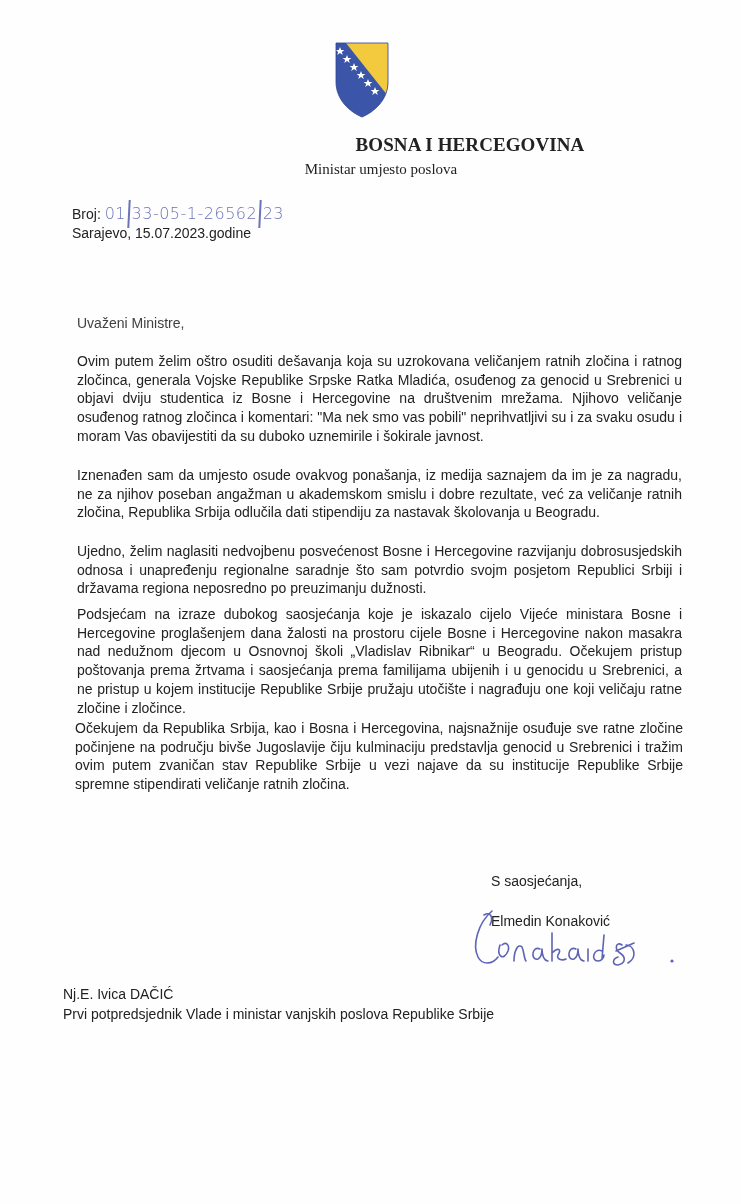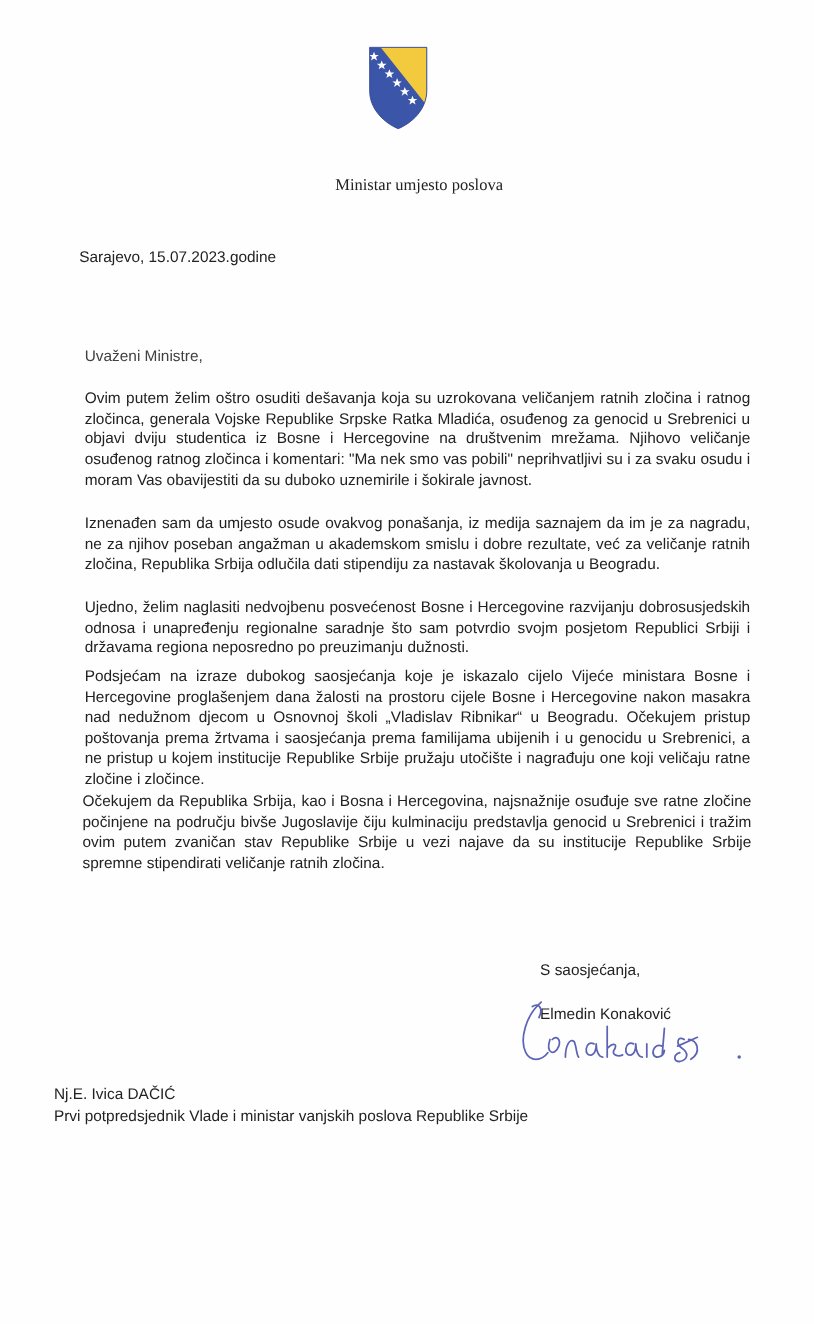--- a/index.html
+++ b/index.html
@@ -124,21 +124,21 @@
     }
     .signature {
       position: absolute;
       left: 470px;
       top: 905px;
       width: 220px;
       height: 70px;
     }
     .recipient {
       position: absolute;
-      left: 49px;
+      left: 63px;
       top: 984px;
       font-size: 14px;
       line-height: 20px;
       color: #222;
     }
     .recipient .line { display: block; }
     .recipient .line.l2 { margin-left: 0; text-align: center; }
     .recipient .line.l3 { margin-left: -2px; }
   </style>
 </head>
@@ -160,22 +160,31 @@
         <polygon points="5,5 6.2,8 9.4,8 6.8,9.9 7.8,13 5,11.1 2.2,13 3.2,9.9 0.6,8 3.8,8" transform="translate(8,8)"></polygon>
         <polygon points="5,5 6.2,8 9.4,8 6.8,9.9 7.8,13 5,11.1 2.2,13 3.2,9.9 0.6,8 3.8,8" transform="translate(15,16)"></polygon>
         <polygon points="5,5 6.2,8 9.4,8 6.8,9.9 7.8,13 5,11.1 2.2,13 3.2,9.9 0.6,8 3.8,8" transform="translate(22,24)"></polygon>
         <polygon points="5,5 6.2,8 9.4,8 6.8,9.9 7.8,13 5,11.1 2.2,13 3.2,9.9 0.6,8 3.8,8" transform="translate(29,32)"></polygon>
         <polygon points="5,5 6.2,8 9.4,8 6.8,9.9 7.8,13 5,11.1 2.2,13 3.2,9.9 0.6,8 3.8,8" transform="translate(36,40)"></polygon>
       </g>
     </g>
     <path d="M2 1 L54 1 L54 40 C54 58 40 70 28 75 C16 70 2 58 2 40 Z" fill="none" stroke="#2f4590" stroke-width="0.8"></path>
   </svg>
 
+  <div class="org-title">
+    <span>BOSNA I HERCEGOVINA</span>
+  </div>
   <div class="org-sub">Ministar umjesto poslova</div>
 
+  <div class="ref">
+    <span class="label">Broj:</span>
+    <span class="hand">
+      <span>01</span><span class="bar"></span><span>33-05-1-26562</span><span class="bar"></span><span>23</span>
+    </span>
+  </div>
   <div class="date">Sarajevo, 15.07.2023.godine</div>
 
   <div class="salutation">Uvaženi Ministre,</div>
 
   <p class="para p1">Ovim putem želim oštro osuditi dešavanja koja su uzrokovana veličanjem ratnih zločina i ratnog zločinca, generala Vojske Republike Srpske Ratka Mladića, osuđenog za genocid u Srebrenici u objavi dviju studentica iz Bosne i Hercegovine na društvenim mrežama. Njihovo veličanje osuđenog ratnog zločinca i komentari: "Ma nek smo vas pobili" neprihvatljivi su i za svaku osudu i moram Vas obavijestiti da su duboko uznemirile i šokirale javnost.</p>
   <p class="para p2">Iznenađen sam da umjesto osude ovakvog ponašanja, iz medija saznajem da im je za nagradu, ne za njihov poseban angažman u akademskom smislu i dobre rezultate, već za veličanje ratnih zločina, Republika Srbija odlučila dati stipendiju za nastavak školovanja u Beogradu.</p>
   <p class="para p3">Ujedno, želim naglasiti nedvojbenu posvećenost Bosne i Hercegovine razvijanju dobrosusjedskih odnosa i unapređenju regionalne saradnje što sam potvrdio svojm posjetom Republici Srbiji i državama regiona neposredno po preuzimanju dužnosti.</p>
   <p class="para p4">Podsjećam na izraze dubokog saosjećanja koje je iskazalo cijelo Vijeće ministara Bosne i Hercegovine proglašenjem dana žalosti na prostoru cijele Bosne i Hercegovine nakon masakra nad nedužnom djecom u Osnovnoj školi „Vladislav Ribnikar“ u Beogradu. Očekujem pristup poštovanja prema žrtvama i saosjećanja prema familijama ubijenih i u genocidu u Srebrenici,  a ne pristup u kojem institucije Republike Srbije pružaju utočište i nagrađuju one koji veličaju ratne zločine i zločince.</p>
   <p class="para p5">Očekujem da Republika Srbija, kao i Bosna i Hercegovina, najsnažnije osuđuje sve  ratne zločine počinjene na području bivše Jugoslavije čiju kulminaciju predstavlja genocid u Srebrenici i tražim ovim  putem zvaničan stav Republike Srbije u vezi najave da su institucije Republike Srbije spremne stipendirati veličanje ratnih zločina.</p>
 

